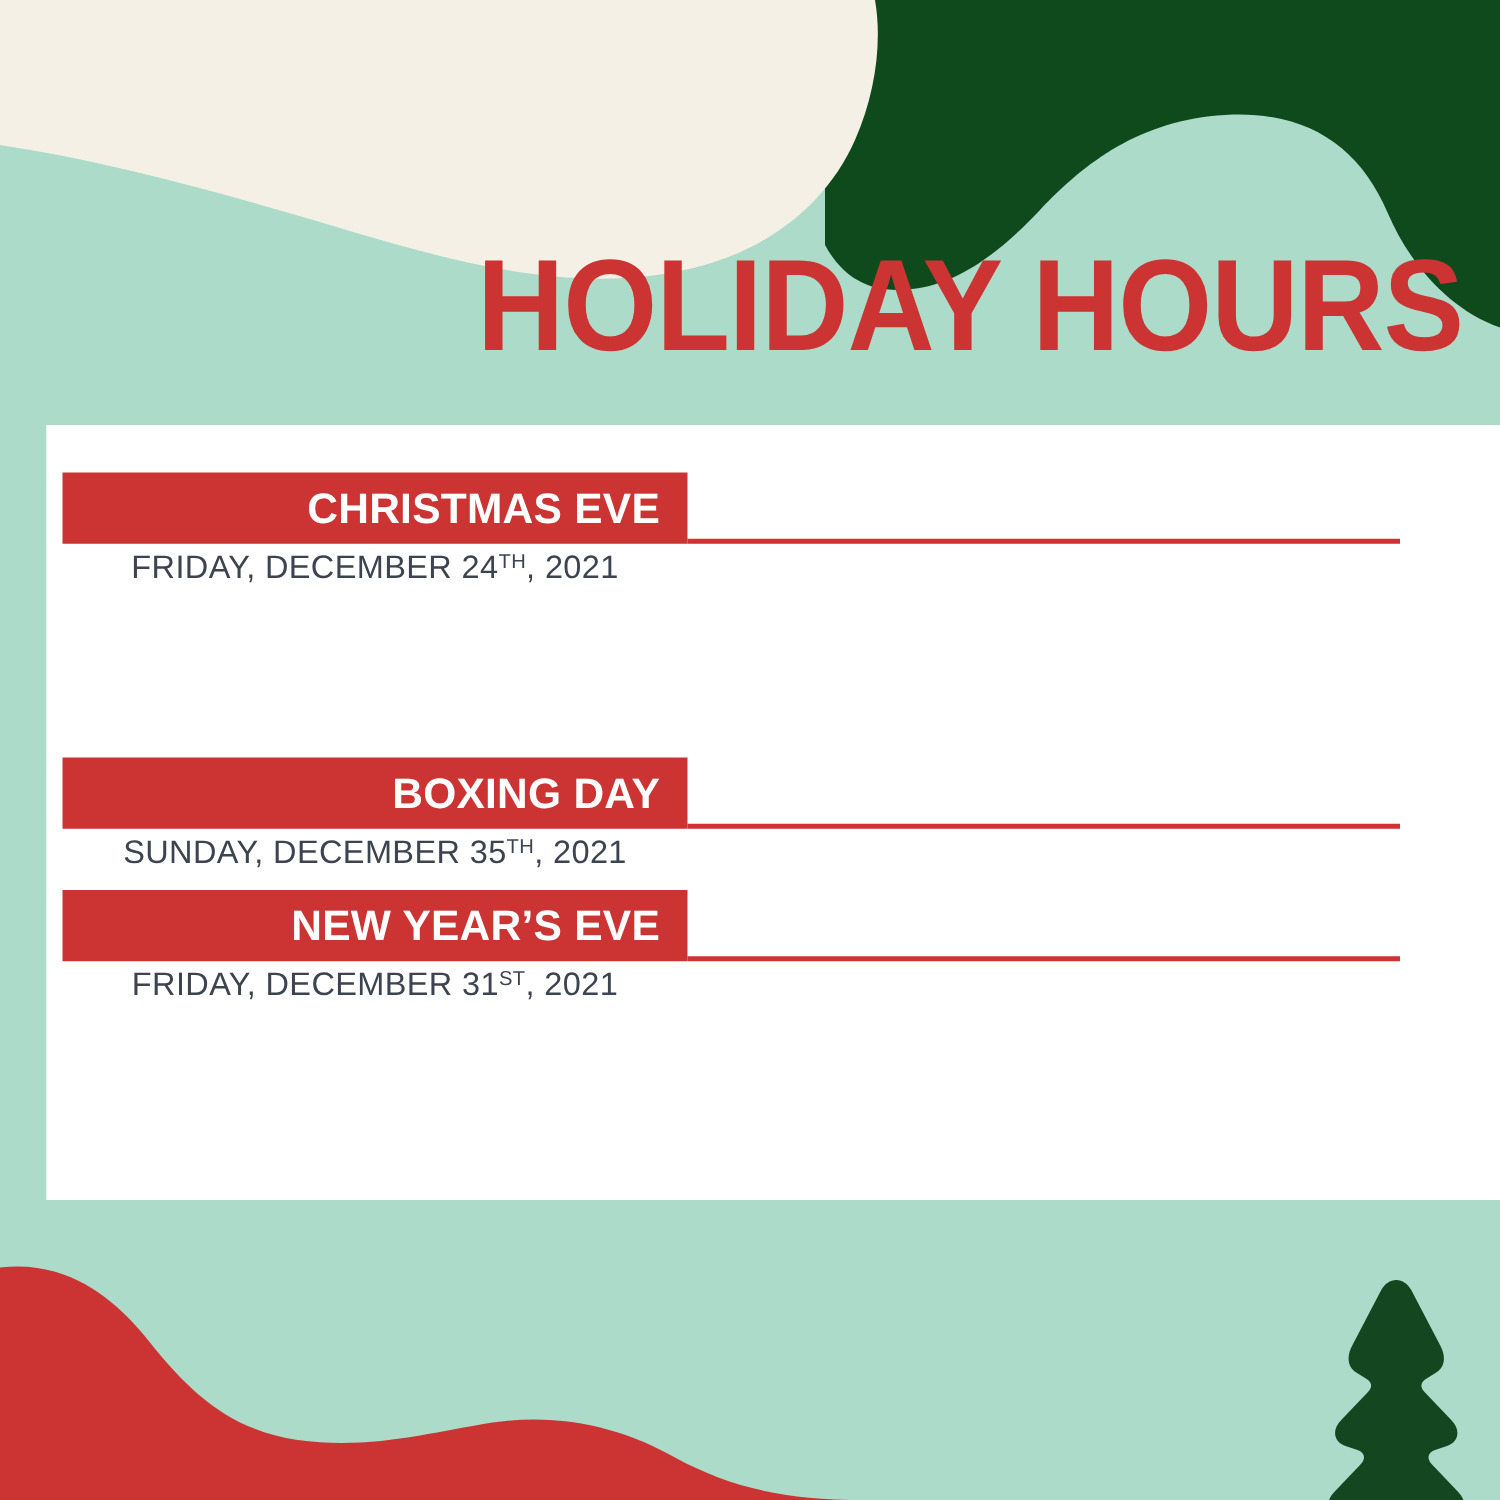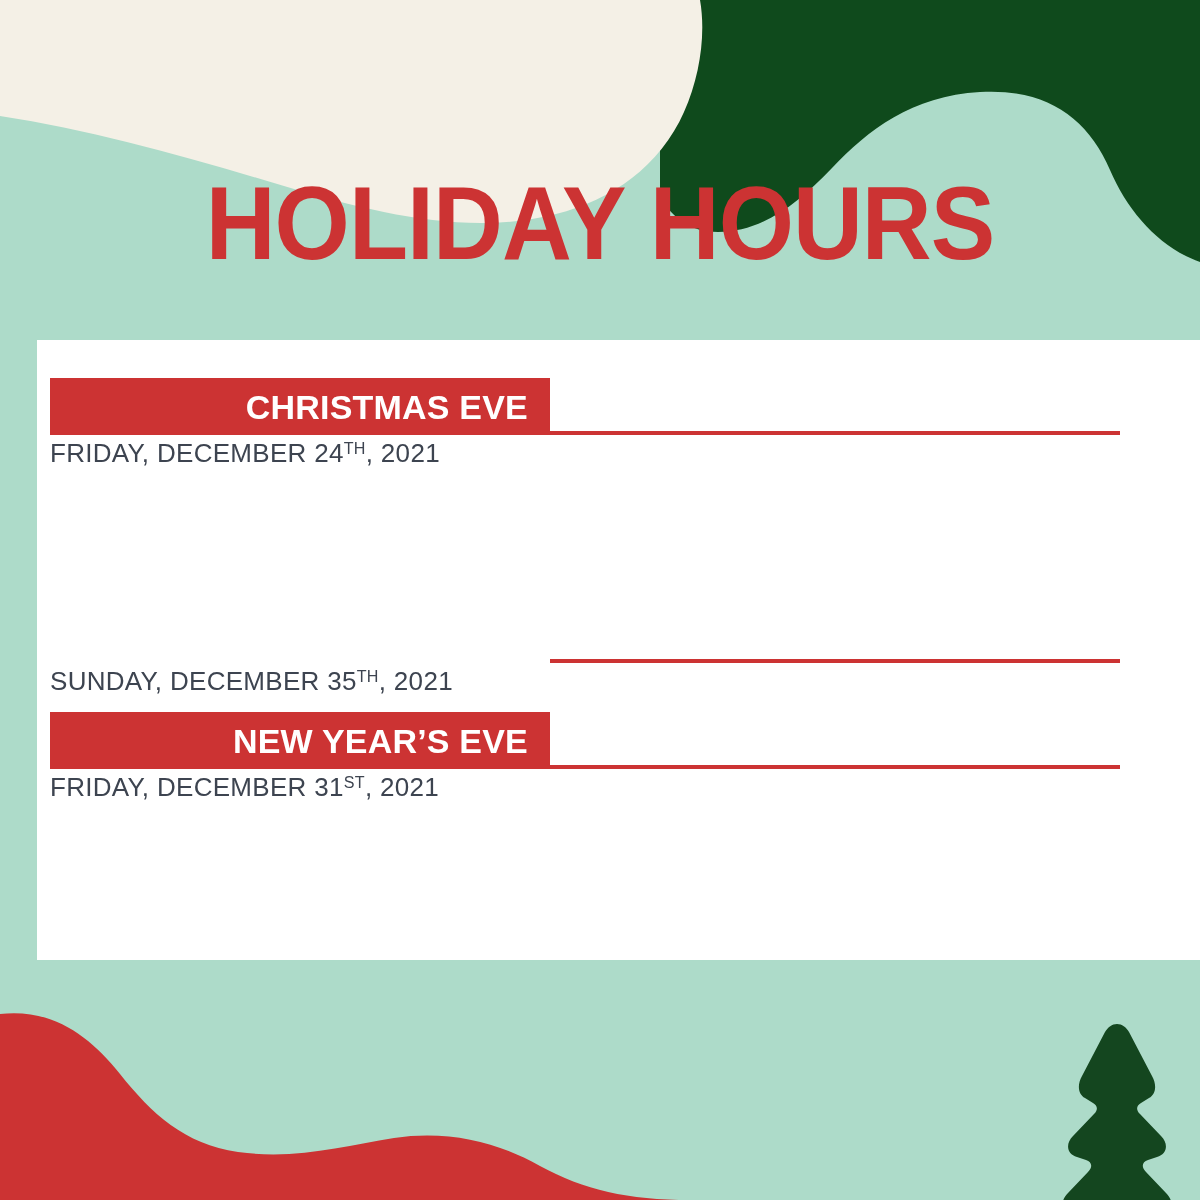--- a/index.html
+++ b/index.html
@@ -22,23 +22,23 @@
     inset: 0;
     width: 1200px;
     height: 1200px;
     display: block;
   }
 
   
   #title-wrap {
     position: absolute;
     left: 0;
-    top: 170px;
+    top: 192px;
     width: 1200px;
-    text-align: center;
+    text-align: right;
     z-index: 3;
   }
   #poster-title {
     display: inline-block;
     margin: 0;
     color: #cc3333;
     font-family: "Liberation Sans Narrow", "Liberation Sans", "DejaVu Sans", sans-serif;
     font-size: 104px;
     font-weight: bold;
     line-height: 1.02;
@@ -109,21 +109,21 @@
     height: 4px;
     background: #cc3333;
   }
 
   
   .date-line {
     position: absolute;
     left: 13px;
     top: 60px;
     width: 500px;
-    text-align: left;
+    text-align: center;
     color: #3d4450;
     font-size: 26px;
     font-weight: normal;
     letter-spacing: 0.3px;
     white-space: nowrap;
   }
   .date-line sup {
     font-size: 0.62em;
     vertical-align: baseline;
     position: relative;
@@ -180,20 +180,23 @@
       <div class="hours-row r0">
         <div class="banner">
           <span class="banner-label">CHRISTMAS EVE</span>
         </div>
         <div class="rule"></div>
         <div class="date-line"><span>FRIDAY, </span><span>DECEMBER 24</span><sup>TH</sup><span>, 2021</span></div>
       </div>
 
 
       <div class="hours-row r2">
+        <div class="banner">
+          <span class="banner-label">BOXING DAY</span>
+        </div>
         <div class="rule"></div>
         <div class="date-line"><span>SUNDAY, </span><span>DECEMBER 35</span><sup>TH</sup><span>, 2021</span></div>
       </div>
 
       <div class="hours-row r3">
         <div class="banner">
           <span class="banner-label">NEW YEAR’S EVE</span>
         </div>
         <div class="rule"></div>
         <div class="date-line"><span>FRIDAY, </span><span>DECEMBER 31</span><sup>ST</sup><span>, 2021</span></div>

